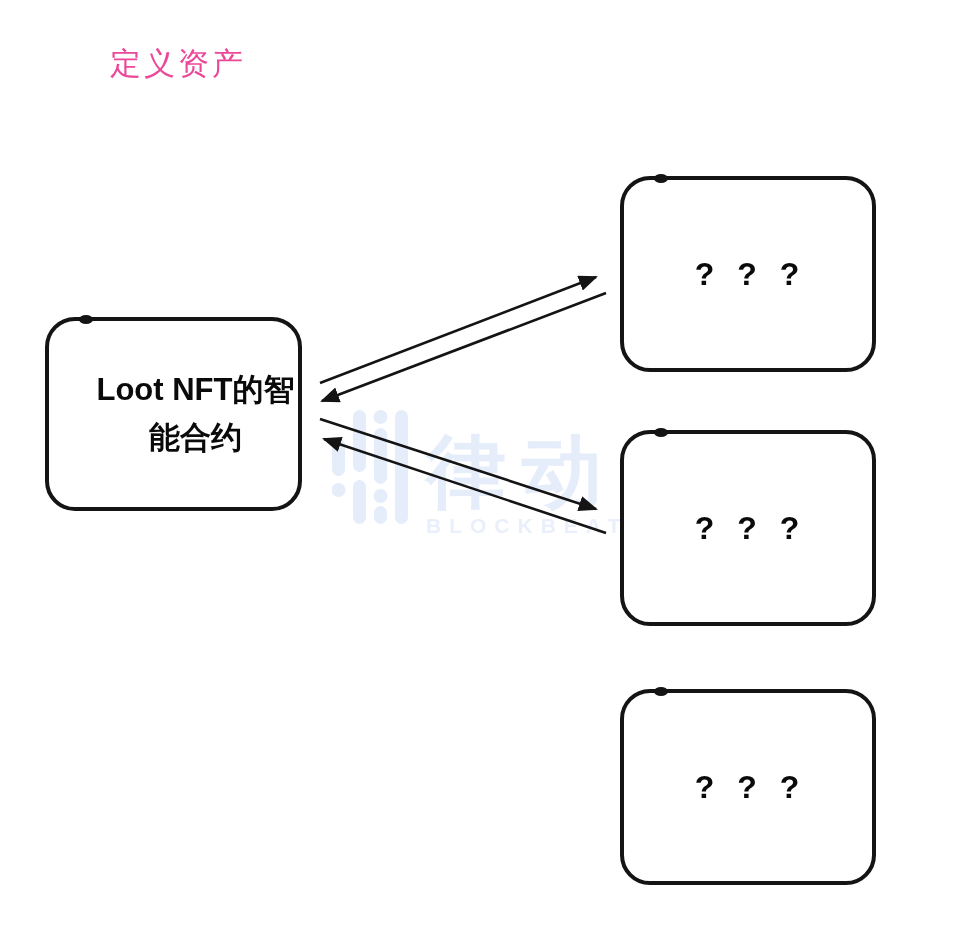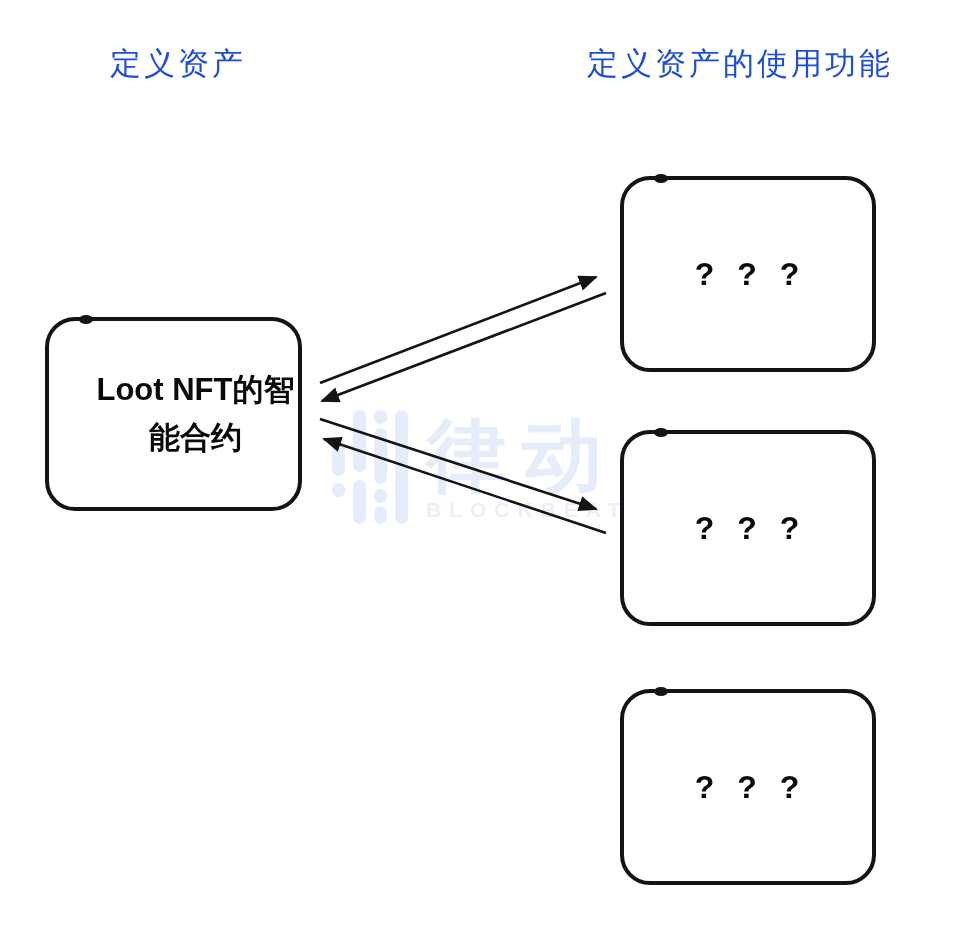--- a/index.html
+++ b/index.html
@@ -16,39 +16,39 @@
     overflow: hidden;
   }
 
   
   .col-header {
     position: absolute;
     top: 43px;
     font-size: 31px;
     font-weight: 500;
     letter-spacing: 3px;
-    color: #1d4ed8;
+    color: #ec4899;
     white-space: nowrap;
   }
   #header-left  { left: 110px; }
   #header-right { left: 587px; }
 
   
   #watermark {
     position: absolute;
     left: 332px;
     top: 410px;
     display: flex;
     align-items: flex-start;
     z-index: 0;
     color: #e6edfa;
     pointer-events: none;
   }
   #watermark svg { display: block; }
-  #wm-textcol { margin-left: 14px; margin-top: 8px; }
+  #wm-textcol { margin-left: 14px; margin-top: 24px; }
   #wm-cjk {
     font-size: 80px;
     line-height: 76px;
     font-weight: bold;
     letter-spacing: 16px;
     color: #e6edfa;
     white-space: nowrap;
   }
   #wm-latin {
     margin-top: 4px;
@@ -119,21 +119,20 @@
     word-spacing: 10px;
     text-align: center;
   }
 </style>
 </head>
 <body>
 
 <div id="canvas">
 
   <div id="header-left" class="col-header">定义资产</div>
-  <div id="header-right" class="col-header">定义资产的使用功能</div>
 
   <div id="watermark">
     <span>
       <svg width="80" height="114" viewBox="0 0 80 114" fill="#e6edfa" xmlns="http://www.w3.org/2000/svg">
         <rect x="0" y="28" width="13" height="38" rx="6.5"></rect>
         <circle cx="6.5" cy="80" r="7"></circle>
         <rect x="21" y="0" width="13" height="62" rx="6.5"></rect>
         <rect x="21" y="70" width="13" height="44" rx="6.5"></rect>
         <circle cx="48.5" cy="7" r="7"></circle>
         <rect x="42" y="18" width="13" height="56" rx="6.5"></rect>

